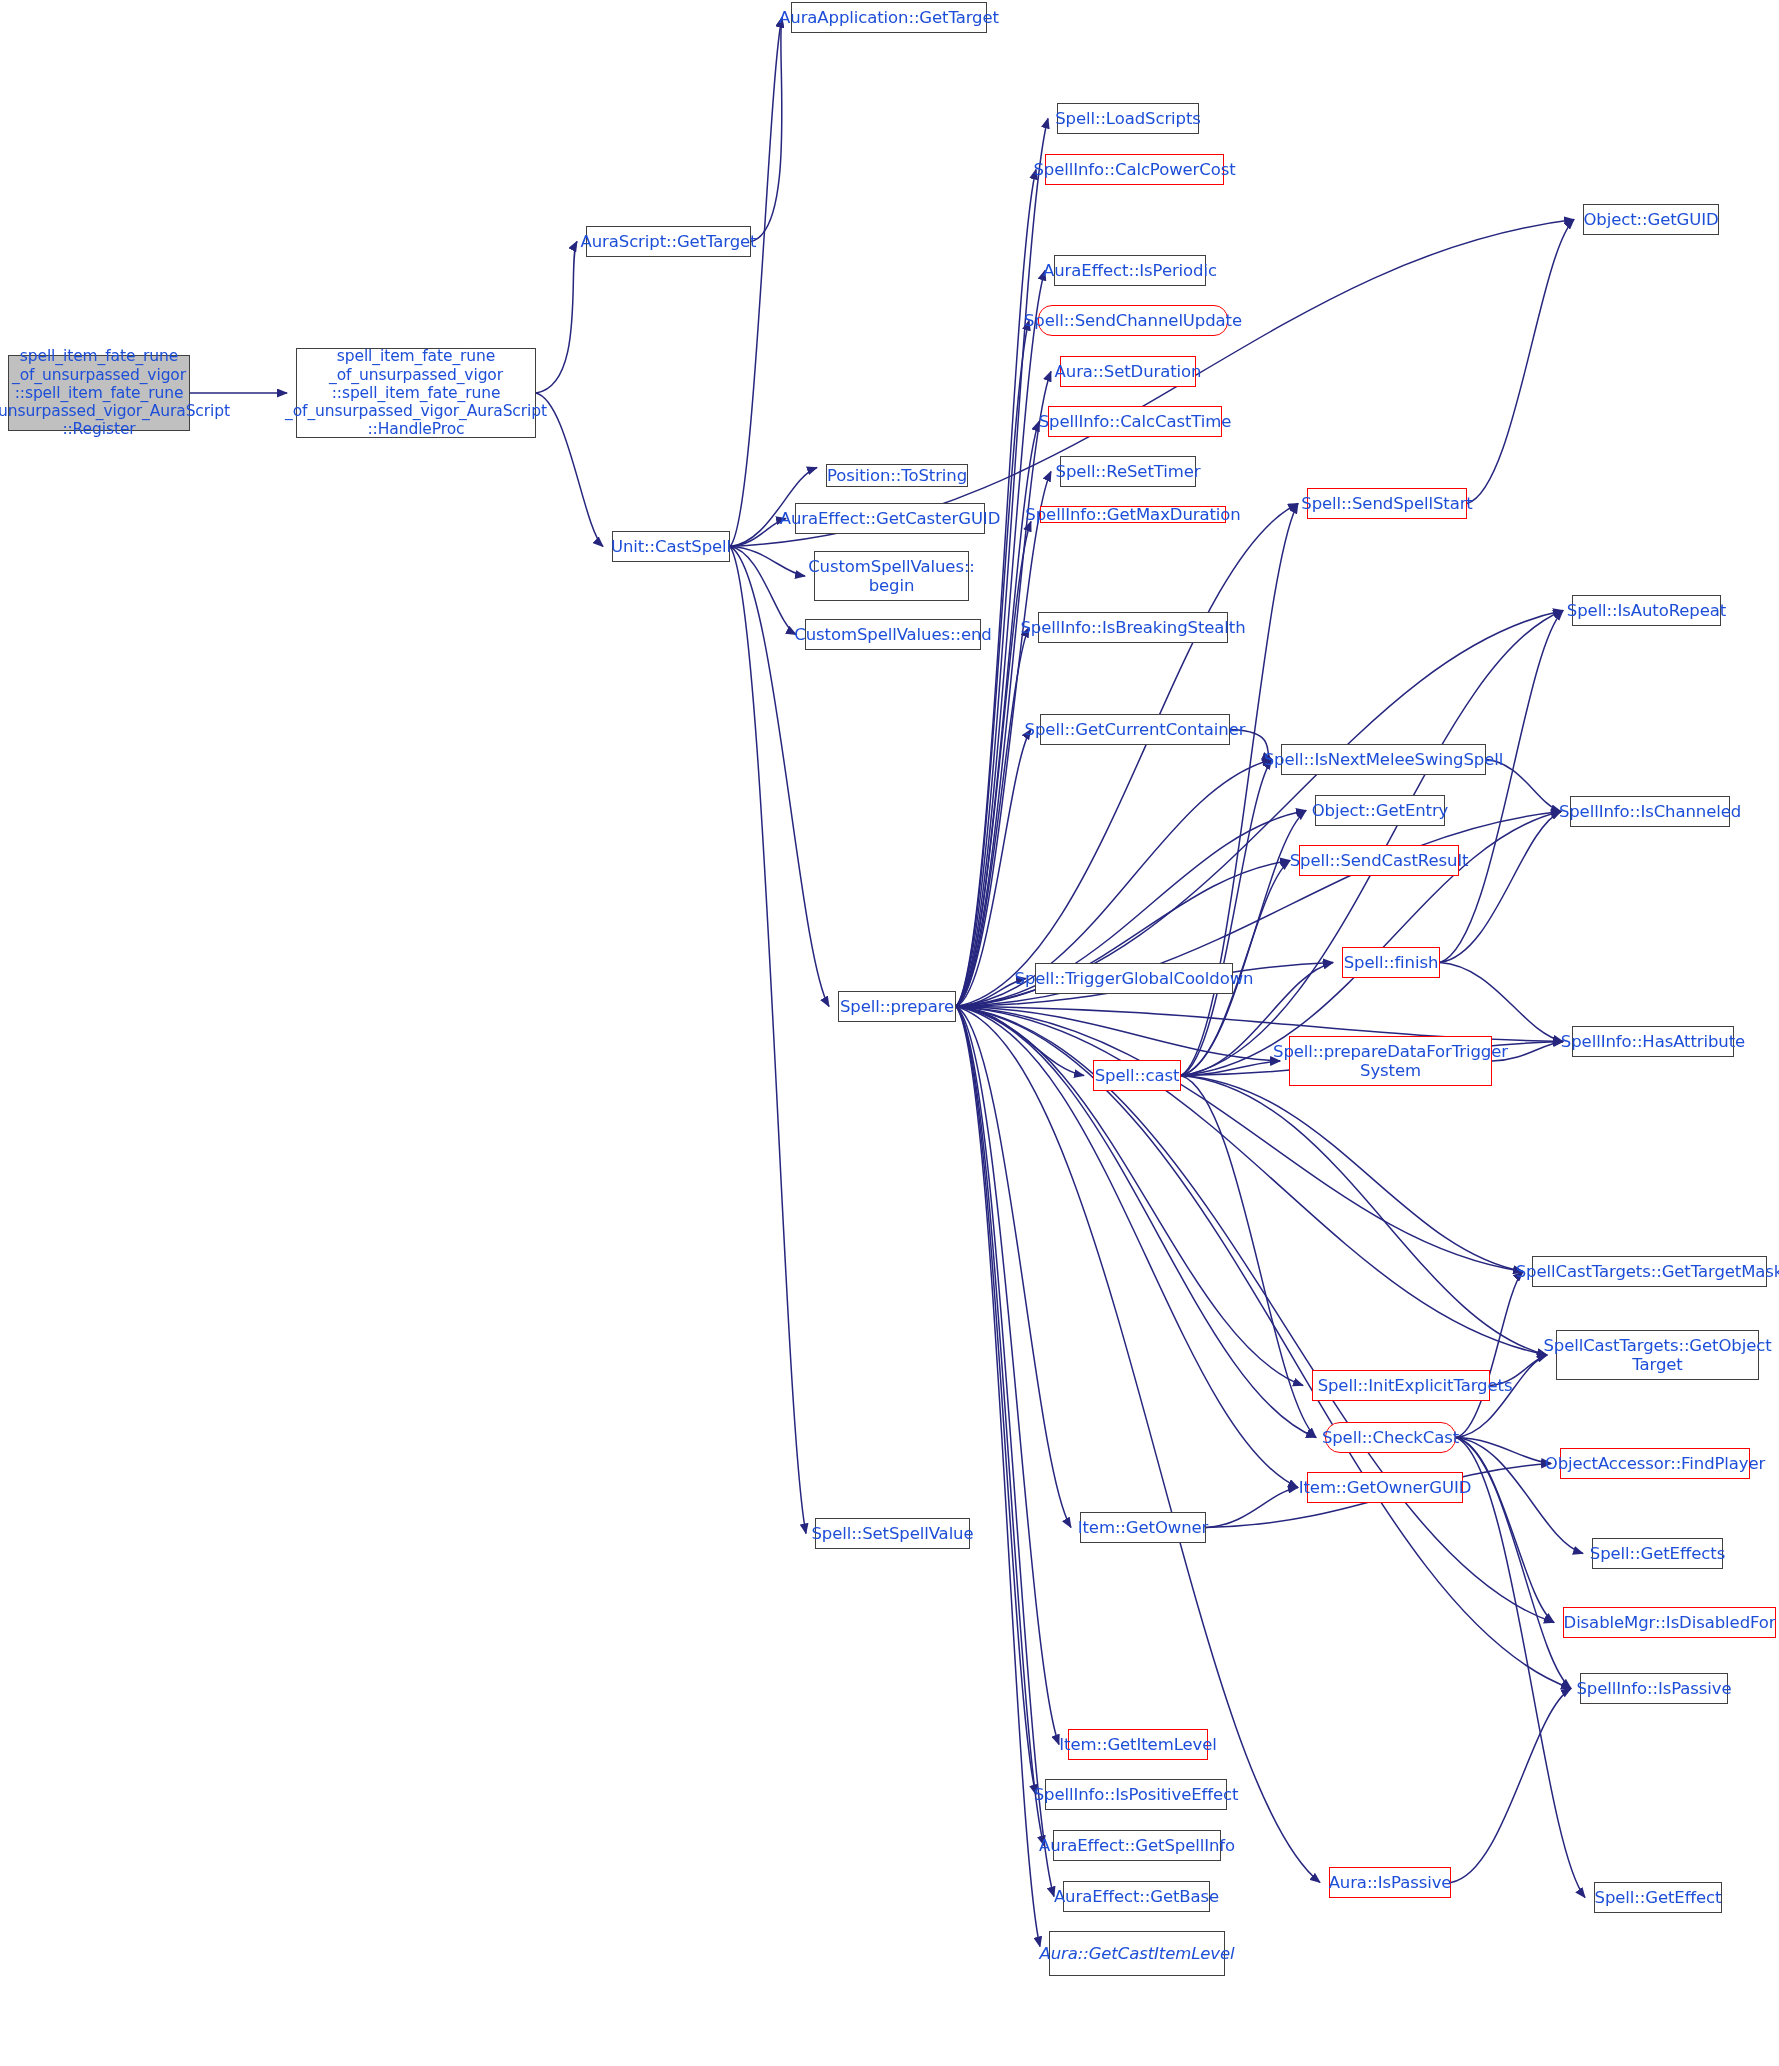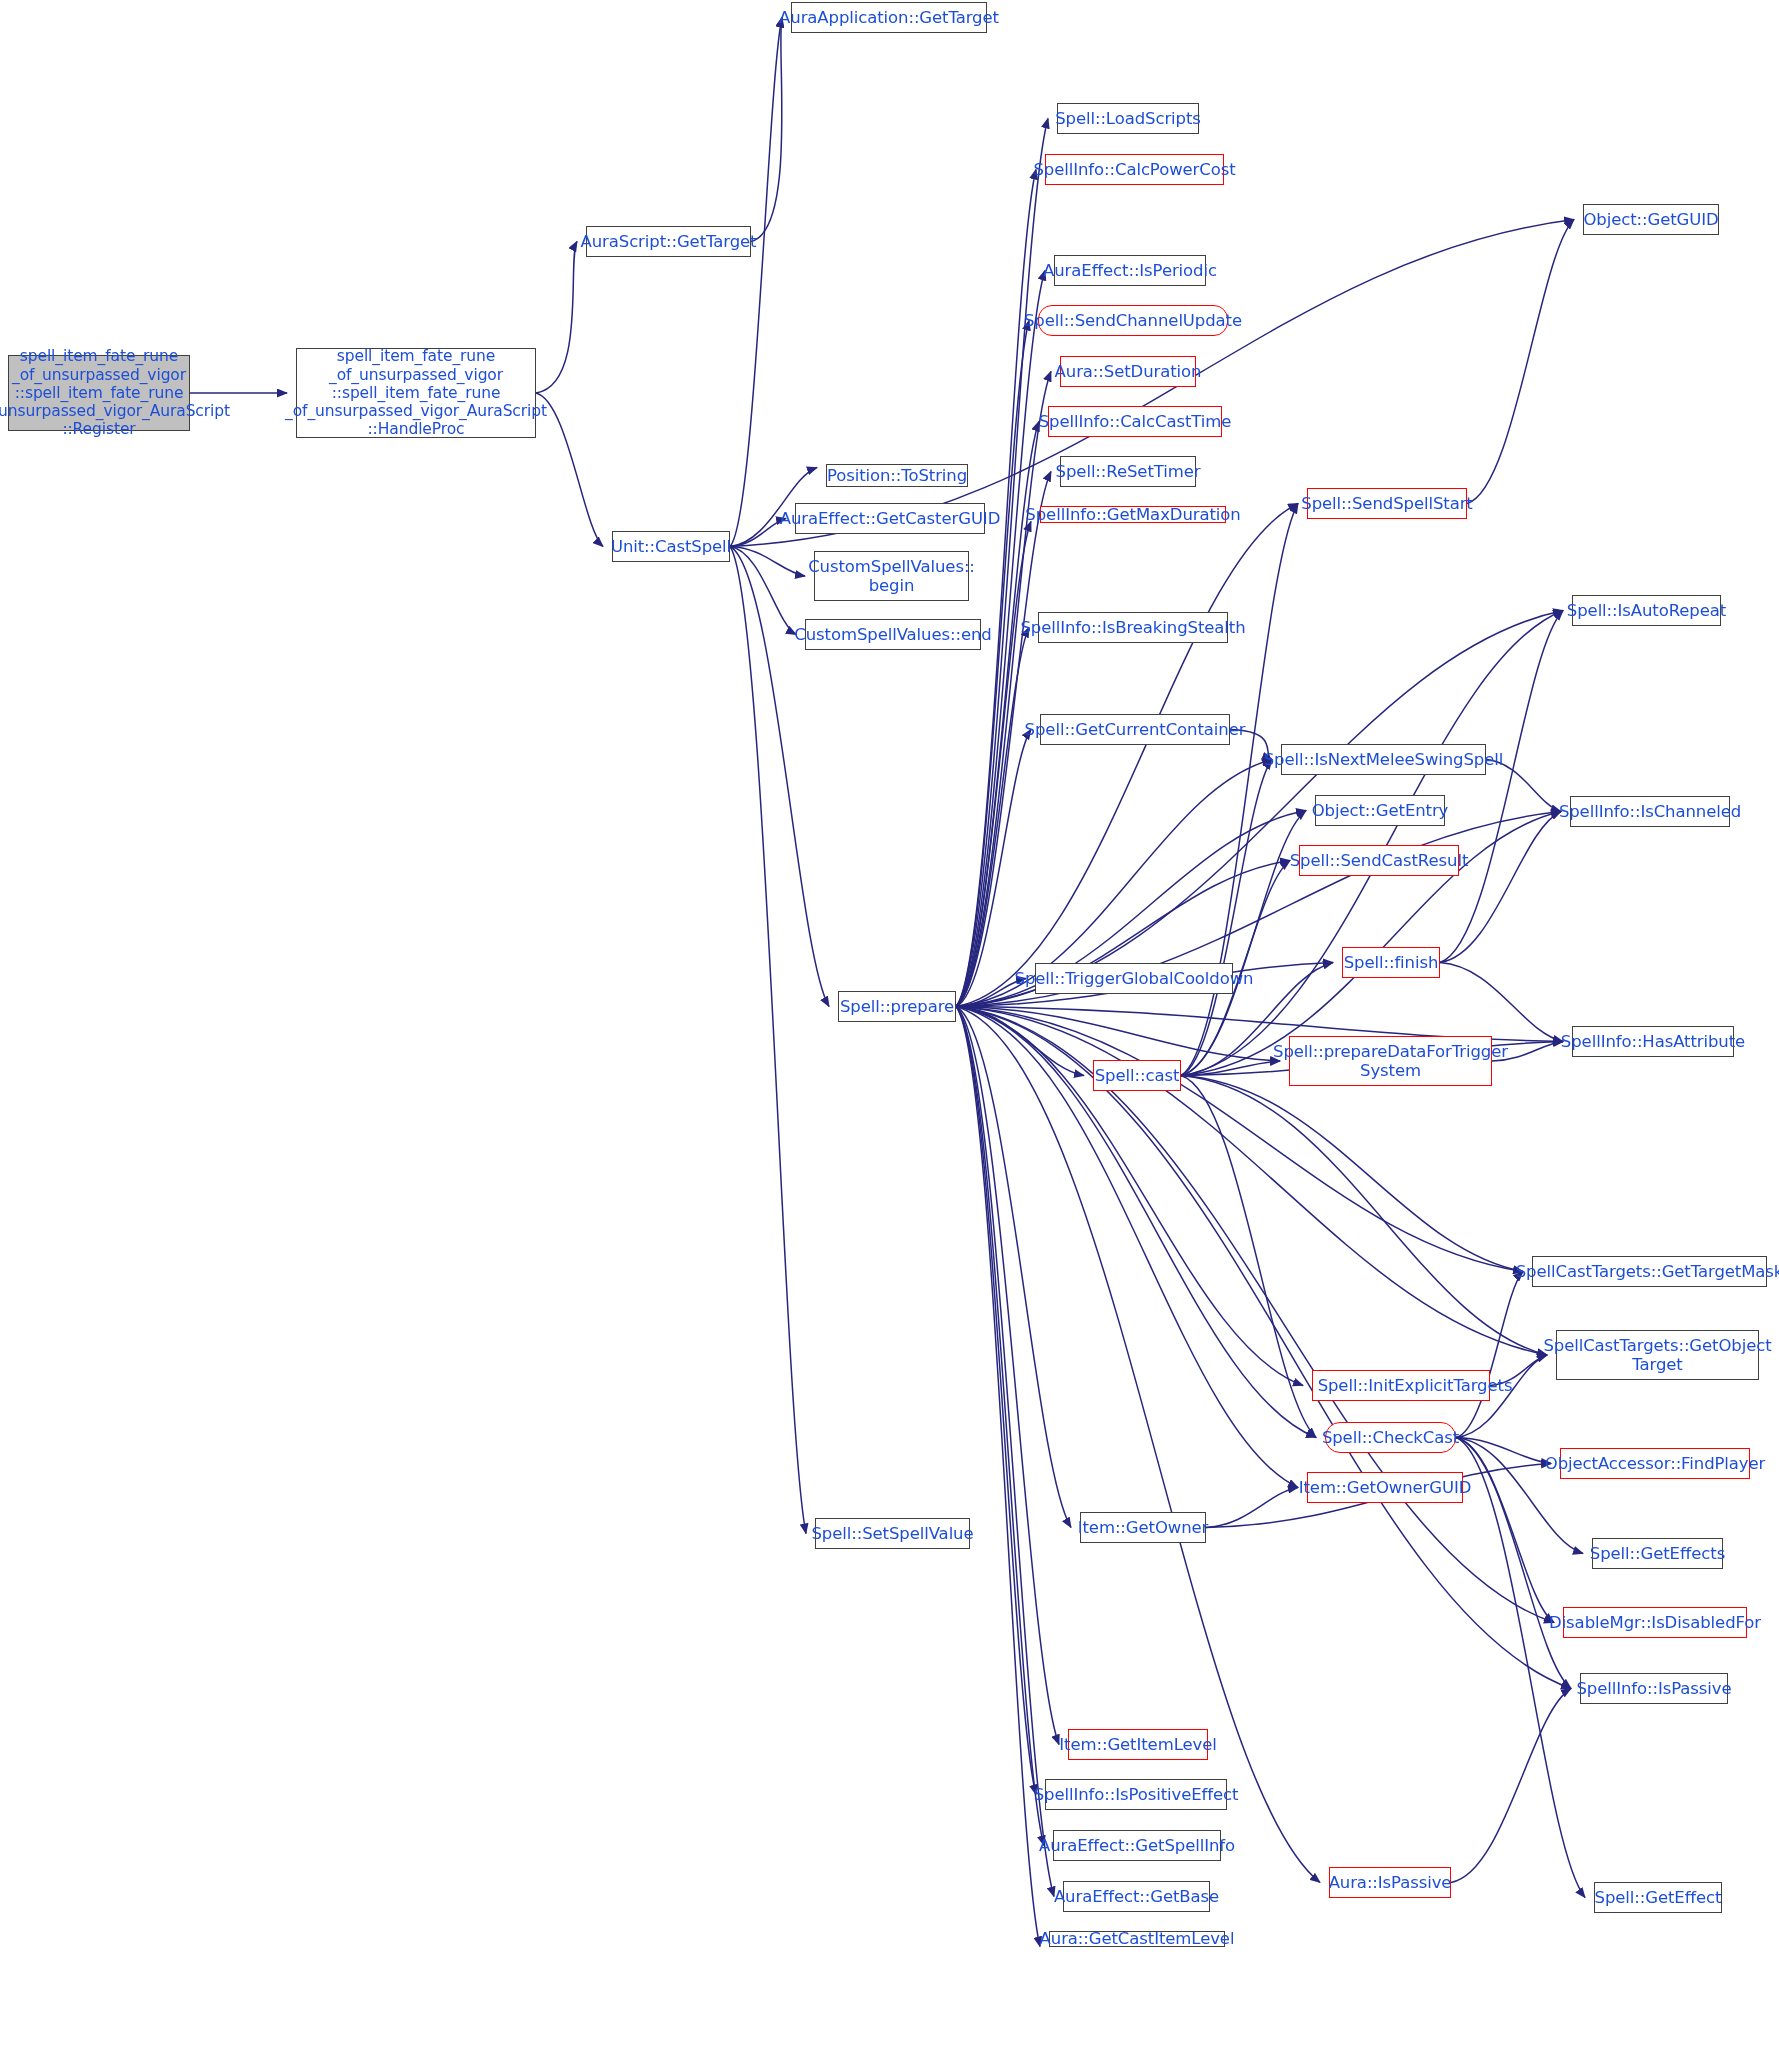--- a/index.html
+++ b/index.html
@@ -171,38 +171,38 @@
       <div class="node" style="left: 1040px; top: 714px; width: 190px; height: 31px;">Spell::GetCurrentContainer</div>
       <div class="node" style="left: 838px; top: 991px; width: 118px; height: 31px;">Spell::prepare</div>
       <div class="node" style="left: 1035px; top: 963px; width: 198px; height: 31px;">Spell::TriggerGlobalCooldown</div>
       <div class="node red" style="left: 1093px; top: 1060px; width: 88px; height: 31px;">Spell::cast</div>
       <div class="node" style="left: 815px; top: 1518px; width: 155px; height: 31px;">Spell::SetSpellValue</div>
       <div class="node" style="left: 1080px; top: 1512px; width: 126px; height: 31px;">Item::GetOwner</div>
       <div class="node red" style="left: 1068px; top: 1729px; width: 140px; height: 31px;">Item::GetItemLevel</div>
       <div class="node" style="left: 1045px; top: 1779px; width: 182px; height: 31px;">SpellInfo::IsPositiveEffect</div>
       <div class="node" style="left: 1053px; top: 1830px; width: 168px; height: 31px;">AuraEffect::GetSpellInfo</div>
       <div class="node" style="left: 1063px; top: 1881px; width: 147px; height: 31px;">AuraEffect::GetBase</div>
-      <div class="node" style="left: 1049px; top: 1931px; width: 176px; height: 16px;">Aura::GetCastItemLevel</div>
+      <div class="node" style="left: 1049px; top: 1931px; width: 176px; height: 45px; font-style: italic;">Aura::GetCastItemLevel</div>
       <div class="node" style="left: 1281px; top: 744px; width: 205px; height: 31px;">Spell::IsNextMeleeSwingSpell</div>
       <div class="node" style="left: 1315px; top: 795px; width: 130px; height: 31px;">Object::GetEntry</div>
       <div class="node red" style="left: 1299px; top: 845px; width: 160px; height: 31px;">Spell::SendCastResult</div>
       <div class="node red" style="left: 1342px; top: 947px; width: 98px; height: 31px;">Spell::finish</div>
       <div class="node red" style="left: 1289px; top: 1036px; width: 203px; height: 50px;">Spell::prepareDataForTrigger
 System</div>
       <div class="node red" style="left: 1307px; top: 488px; width: 160px; height: 31px;">Spell::SendSpellStart</div>
       <div class="node" style="left: 1583px; top: 204px; width: 136px; height: 31px;">Object::GetGUID</div>
       <div class="node" style="left: 1572px; top: 595px; width: 149px; height: 31px;">Spell::IsAutoRepeat</div>
       <div class="node" style="left: 1570px; top: 796px; width: 160px; height: 31px;">SpellInfo::IsChanneled</div>
       <div class="node" style="left: 1572px; top: 1026px; width: 162px; height: 31px;">SpellInfo::HasAttribute</div>
       <div class="node" style="left: 1532px; top: 1256px; width: 235px; height: 31px;">SpellCastTargets::GetTargetMask</div>
       <div class="node" style="left: 1556px; top: 1330px; width: 203px; height: 50px;">SpellCastTargets::GetObject
 Target</div>
       <div class="node red" style="left: 1312px; top: 1370px; width: 178px; height: 31px; padding-left: 32px;">Spell::InitExplicitTargets</div>
       <div class="node red" style="left: 1325px; top: 1422px; width: 131px; height: 31px; border-radius: 15px;">Spell::CheckCast</div>
       <div class="node red" style="left: 1560px; top: 1448px; width: 190px; height: 31px;">ObjectAccessor::FindPlayer</div>
       <div class="node red" style="left: 1307px; top: 1472px; width: 156px; height: 31px;">Item::GetOwnerGUID</div>
       <div class="node" style="left: 1592px; top: 1538px; width: 131px; height: 31px;">Spell::GetEffects</div>
-      <div class="node red" style="left: 1563px; top: 1607px; width: 184px; height: 31px;">DisableMgr::IsDisabledFor</div>
+      <div class="node red" style="left: 1563px; top: 1607px; width: 213px; height: 31px;">DisableMgr::IsDisabledFor</div>
       <div class="node" style="left: 1580px; top: 1673px; width: 148px; height: 31px;">SpellInfo::IsPassive</div>
       <div class="node red" style="left: 1329px; top: 1867px; width: 122px; height: 31px;">Aura::IsPassive</div>
       <div class="node" style="left: 1594px; top: 1882px; width: 128px; height: 31px;">Spell::GetEffect</div>
     </div>
 </div>
 
 </body></html>

